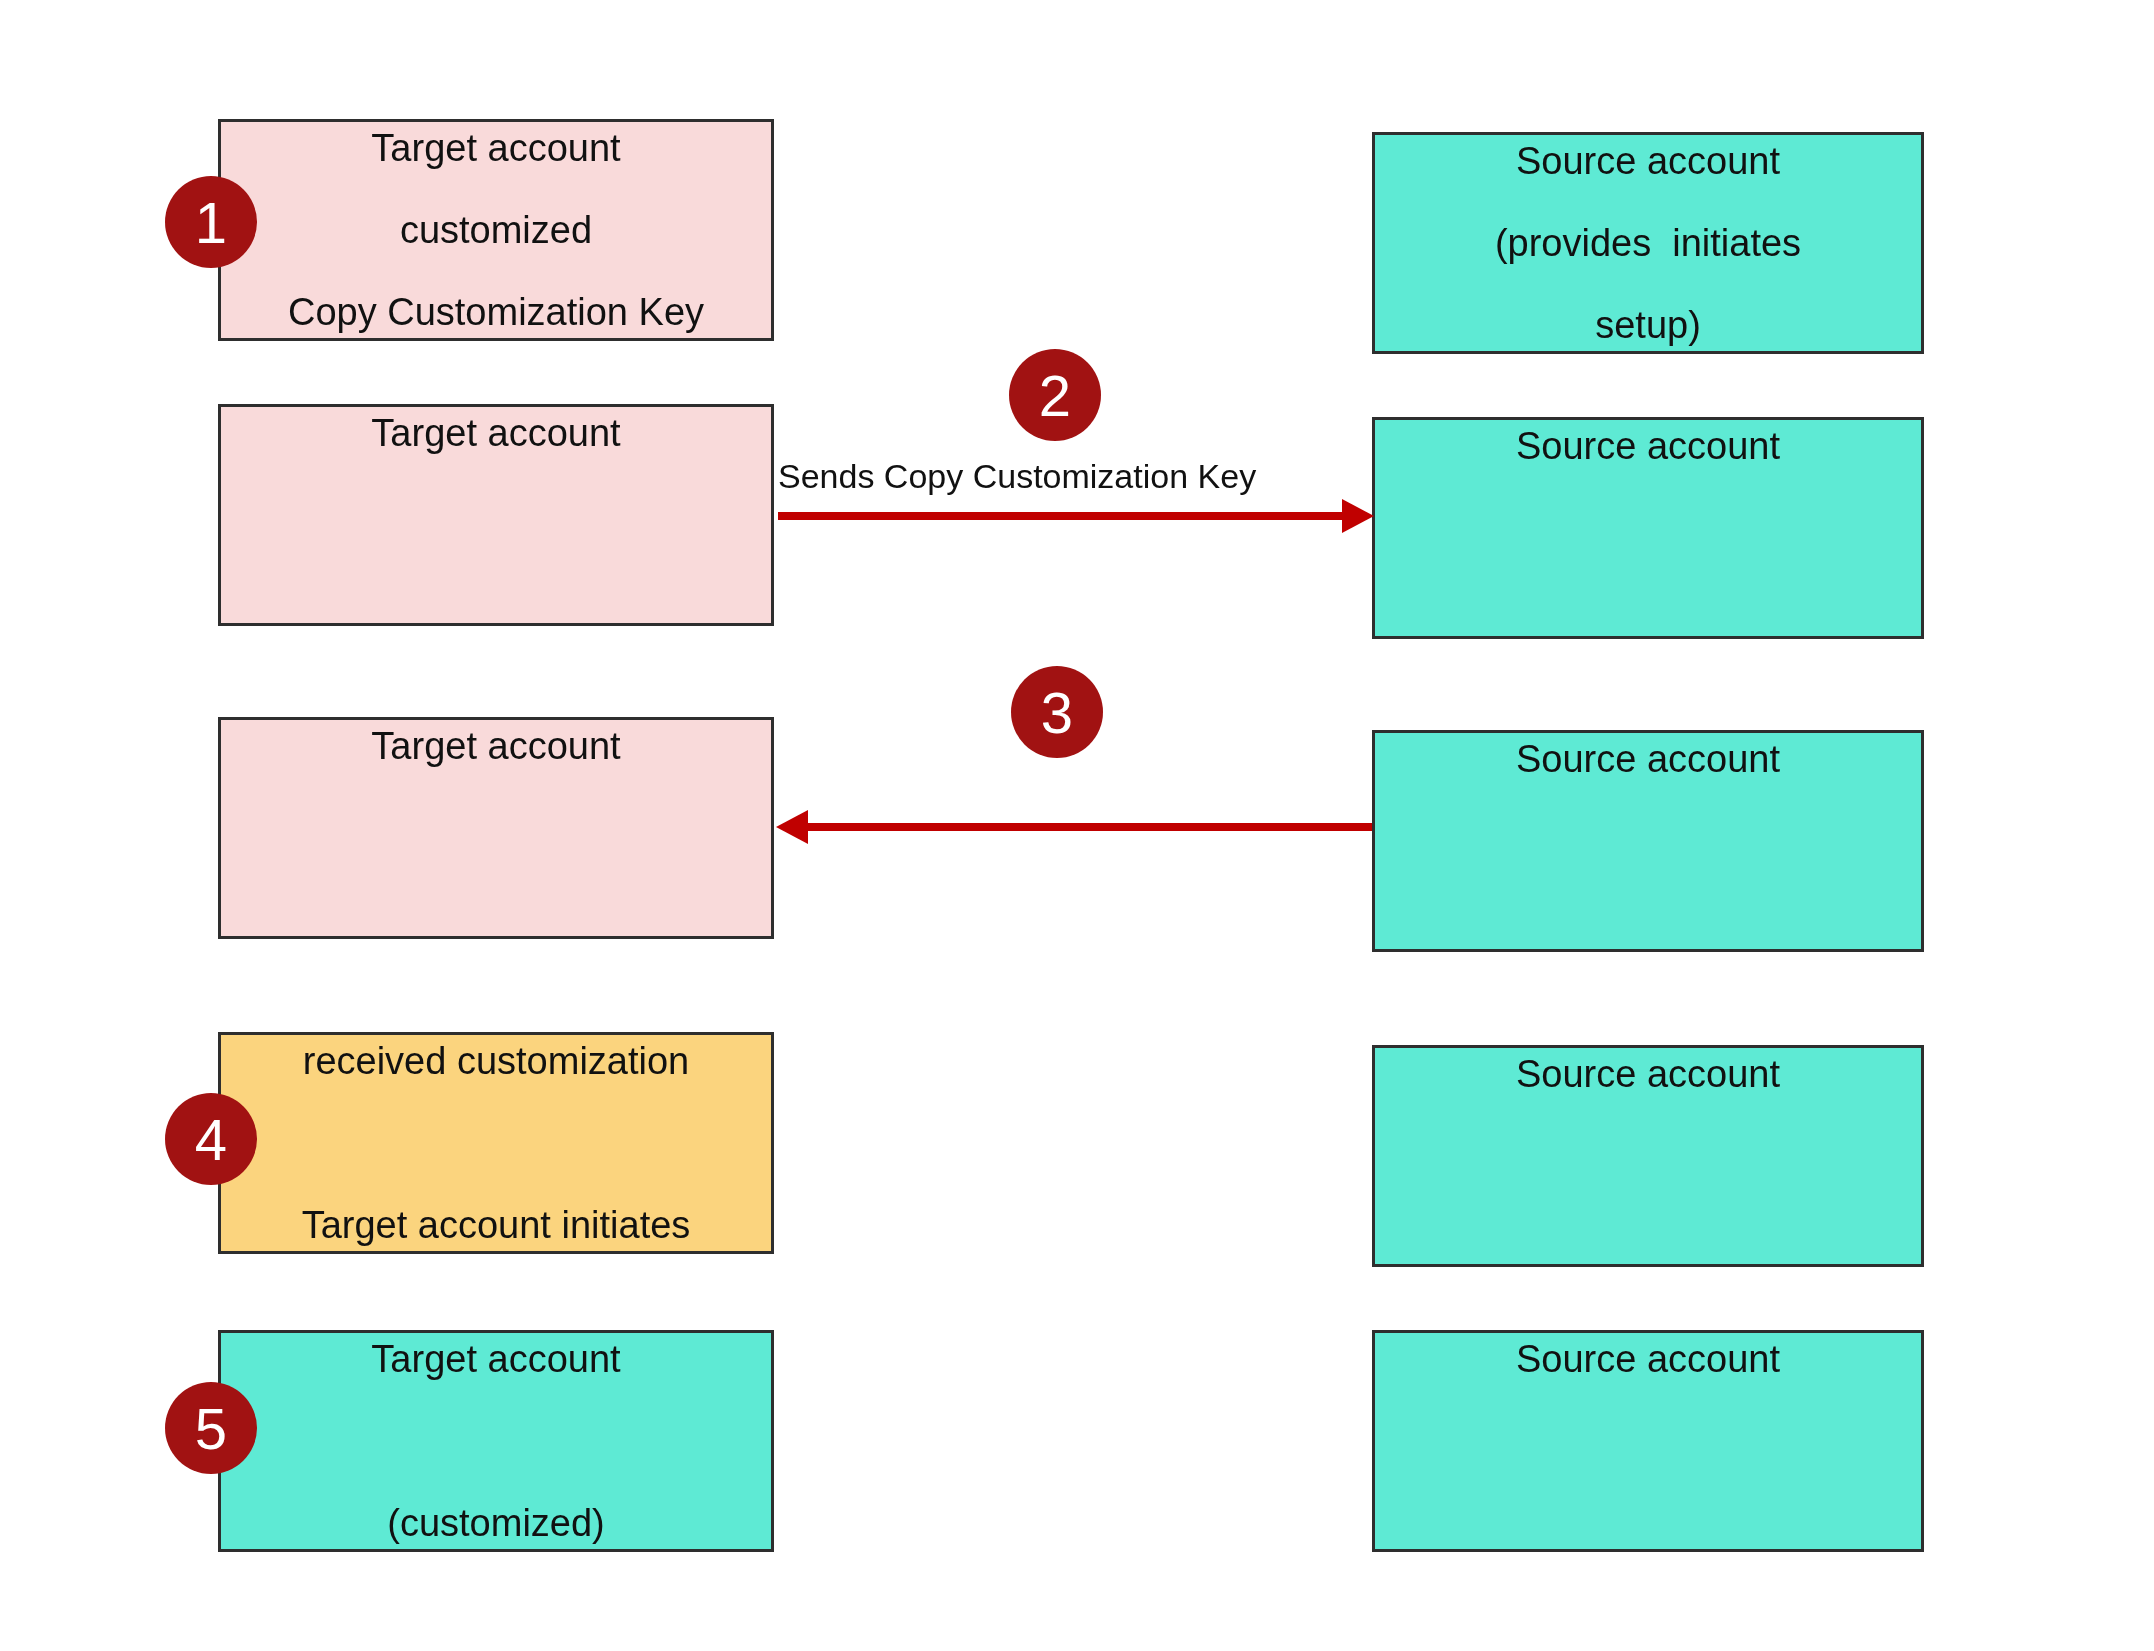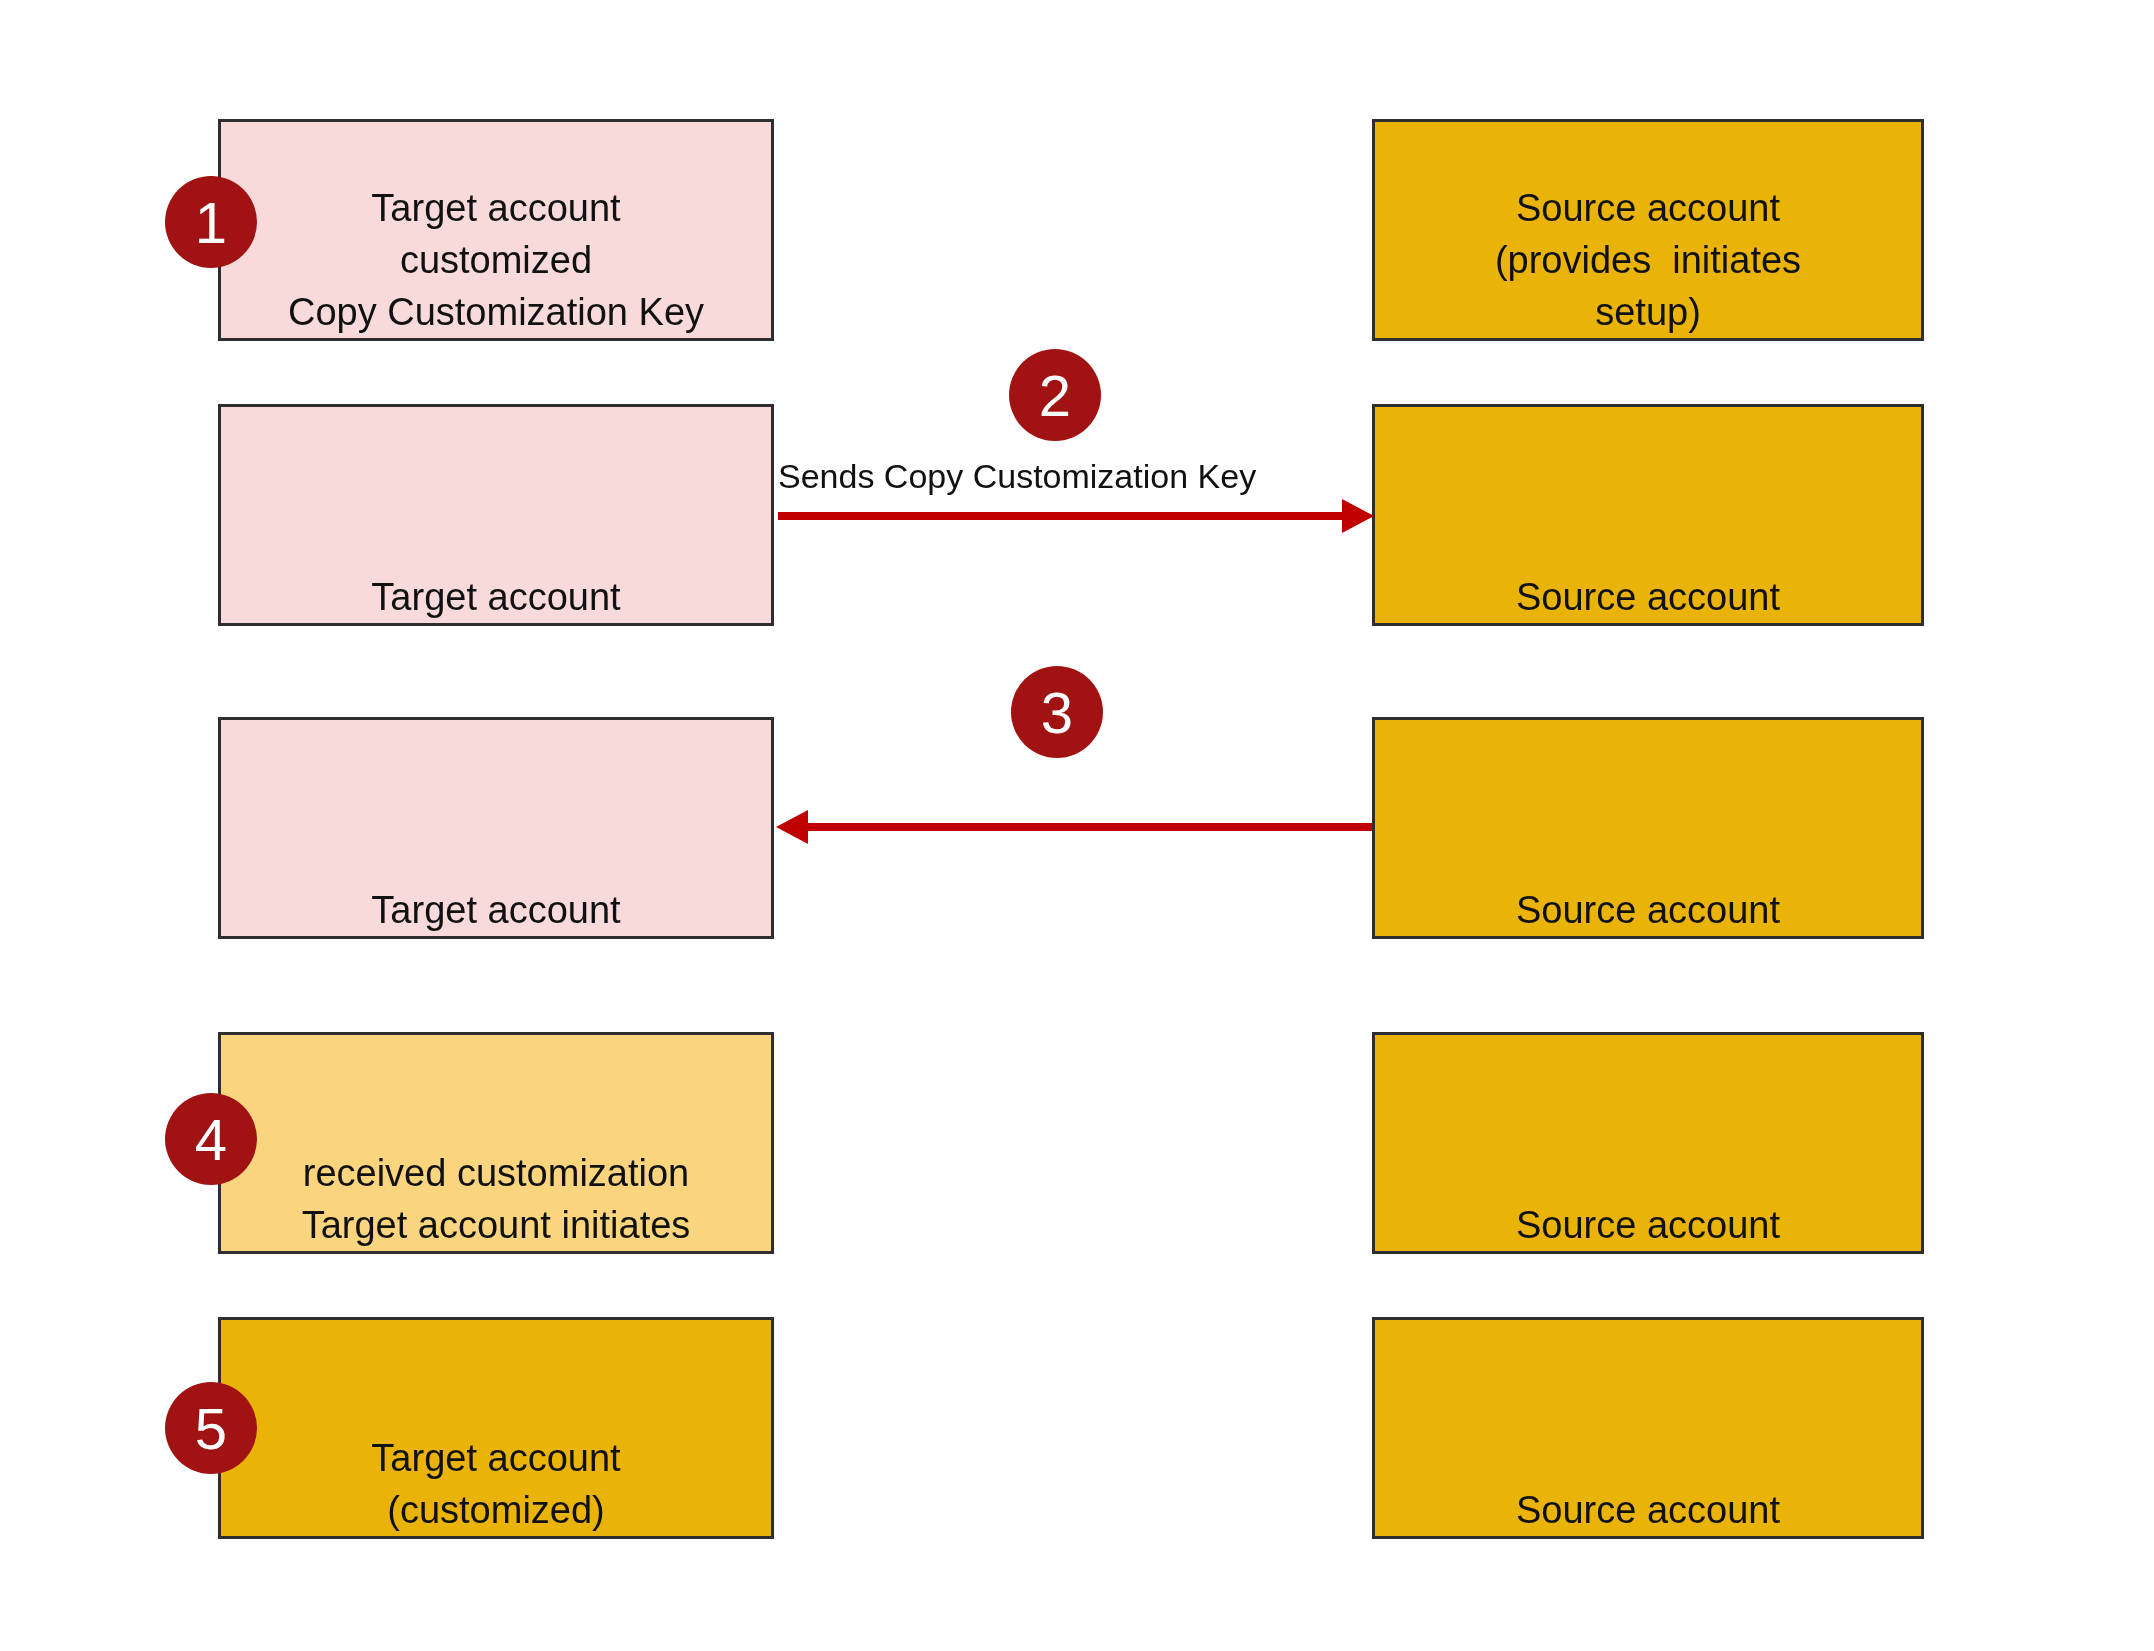--- a/index.html
+++ b/index.html
@@ -16,30 +16,30 @@
     color: #111111;
     overflow: hidden;
   }
   .box {
     position: absolute;
     box-sizing: border-box;
     border: 3px solid #2e2e2e;
     display: flex;
     flex-direction: column;
     align-items: center;
-    justify-content: flex-end;
+    justify-content: space-between;
     text-align: center;
     font-size: 38px;
     line-height: 52px;
   }
   .box .line { white-space: pre; }
   .left-col  { left: 218px;  width: 556px; height: 222px; }
   .right-col { left: 1372px; width: 552px; height: 222px; }
   .fill-pink   { background: #f9dada; }
-  .fill-green  { background: #eab308; }
+  .fill-green  { background: #5eead4; margin-top: 13px; }
   .fill-orange { background: #fbd47e; }
   .step-circle {
     position: absolute;
     width: 92px;
     height: 92px;
     border-radius: 50%;
     background: #a11212;
     color: #ffffff;
     font-size: 58px;
     display: flex;

